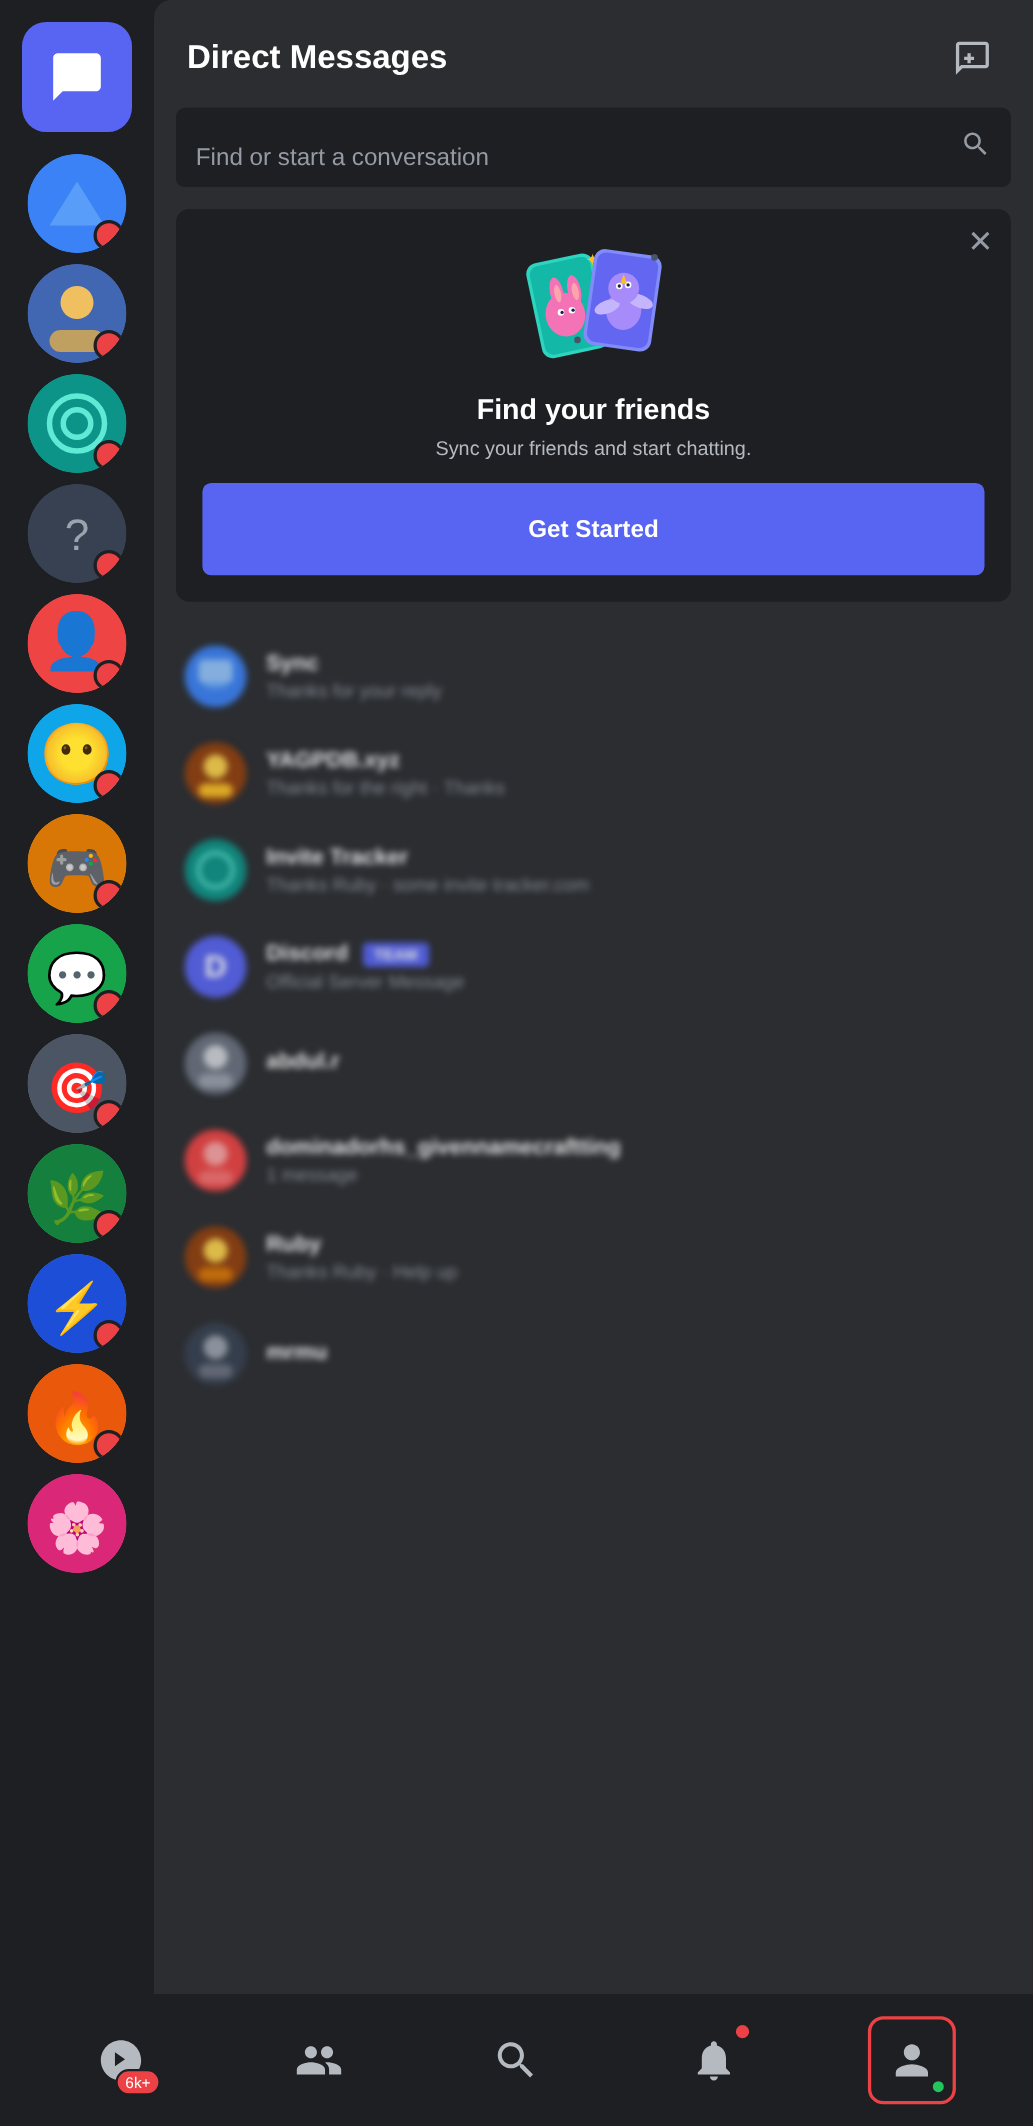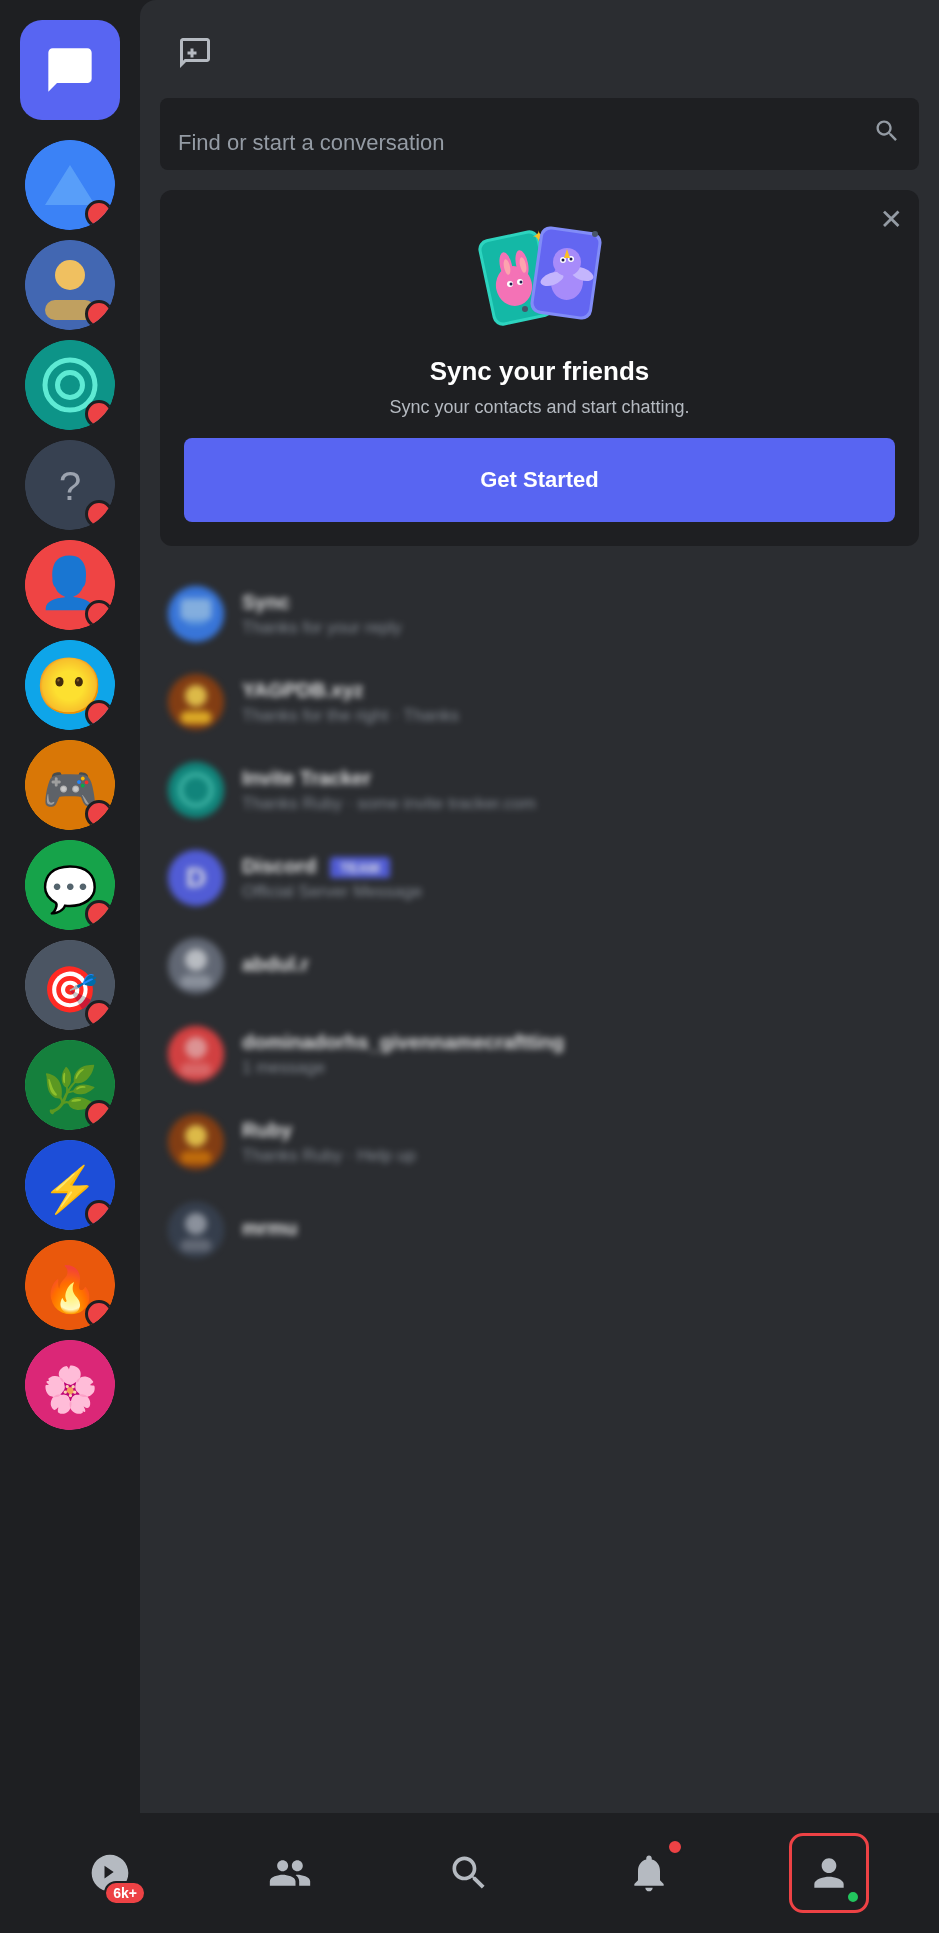--- a/index.html
+++ b/index.html
@@ -338,21 +338,21 @@
     }
 
     .home-badge {
       position: absolute;
       bottom: 8px;
       right: 4px;
       background: #ed4245;
       color: white;
       border-radius: 12px;
       font-size: 14px;
-      font-weight: bold;
+      font-weight: normal;
       padding: 2px 7px;
       border: 2px solid #1e1f22;
     }
 
     .notification-dot {
       position: absolute;
       top: 6px;
       right: 6px;
       width: 16px;
       height: 16px;
@@ -511,20 +511,21 @@
           <rect width="36" height="36" fill="#db2777"></rect>
           <text x="18" y="26" text-anchor="middle" font-size="18" fill="white">🌸</text>
         </svg>
     </div>
   </div>
 </div>
 
 <div class="main">
 
   <div class="header">
+    <h1 class="header-title">Direct Messages</h1>
     <button class="new-dm-btn">
       <svg viewBox="0 0 24 24" width="36" height="36" fill="#b5bac1">
         <path d="M20 2H4c-1.1 0-2 .9-2 2v18l4-4h14c1.1 0 2-.9 2-2V4c0-1.1-.9-2-2-2zm0 14H5.17L4 17.17V4h16v12z"></path>
         <path d="M13 11h-2V9h-2v2H7v2h2v2h2v-2h2z"></path>
       </svg>
     </button>
   </div>
 
   <div class="search-bar">
     <input type="text" placeholder="Find or start a conversation" style="">
@@ -573,22 +574,22 @@
         <circle cx="93" cy="46" r="1.5" fill="#1e1b4b"></circle>
         <circle cx="101" cy="45" r="1.5" fill="#1e1b4b"></circle>
 
         <polygon points="97,35 94,44 100,44" fill="#fbbf24"></polygon>
 
         <circle cx="55" cy="95" r="3" fill="#475569"></circle>
         <circle cx="125" cy="20" r="3" fill="#475569"></circle>
       </svg>
     </div>
 
-    <div class="card-title">Sync your friends</div>
-    <div class="card-subtitle">Sync your contacts and start chatting.</div>
+    <div class="card-title">Find your friends</div>
+    <div class="card-subtitle">Sync your friends and start chatting.</div>
     <button class="get-started-btn">Get Started</button>
   </div>
 
 
   <div class="dm-list">
 
     <div class="dm-item">
       <div class="dm-avatar dm-av1">
         <svg viewBox="0 0 36 36" width="56" height="56">
             <rect width="36" height="36" rx="18" fill="#3b82f6"></rect>

